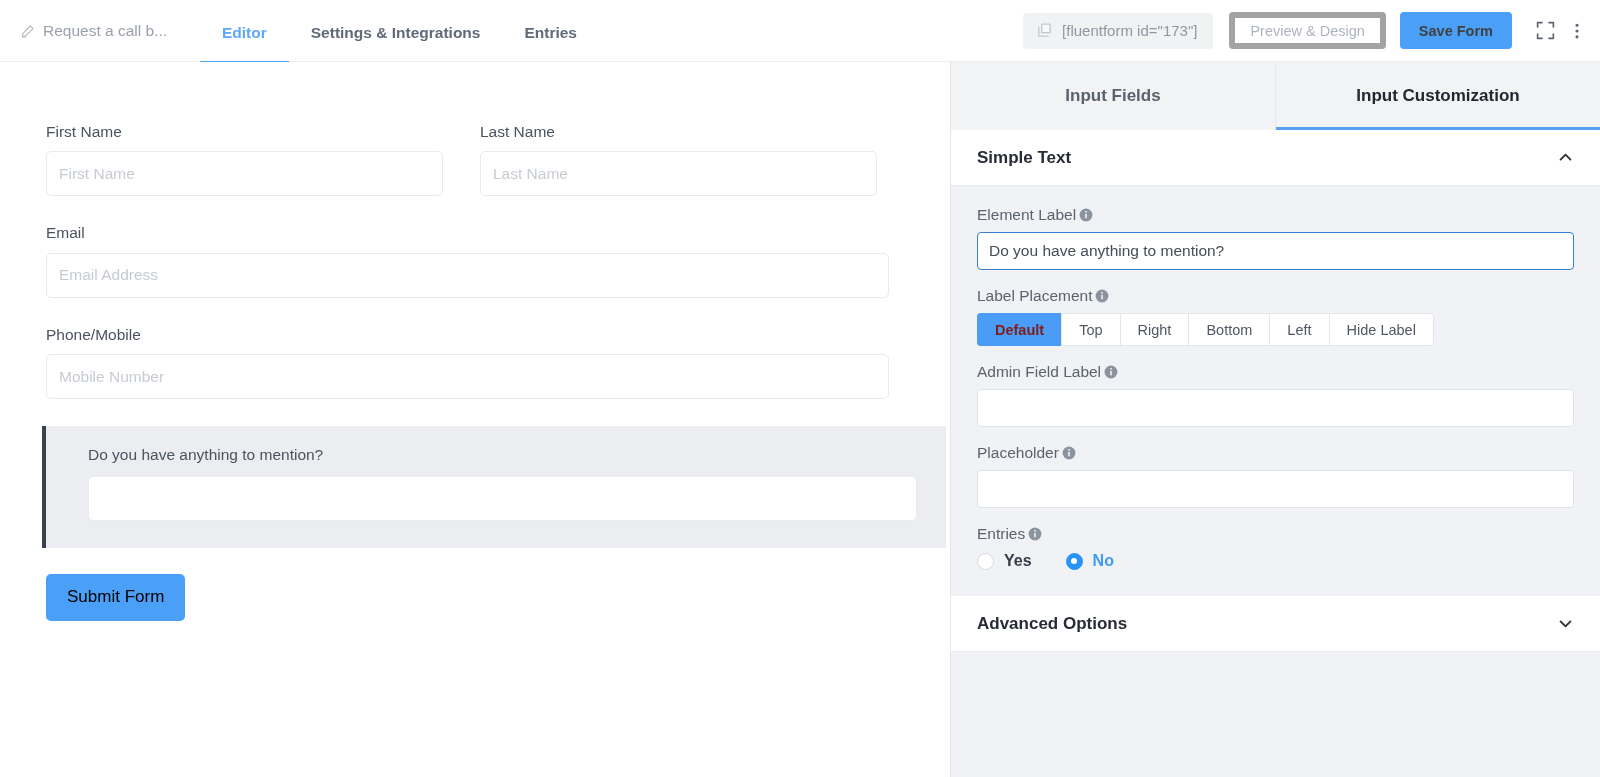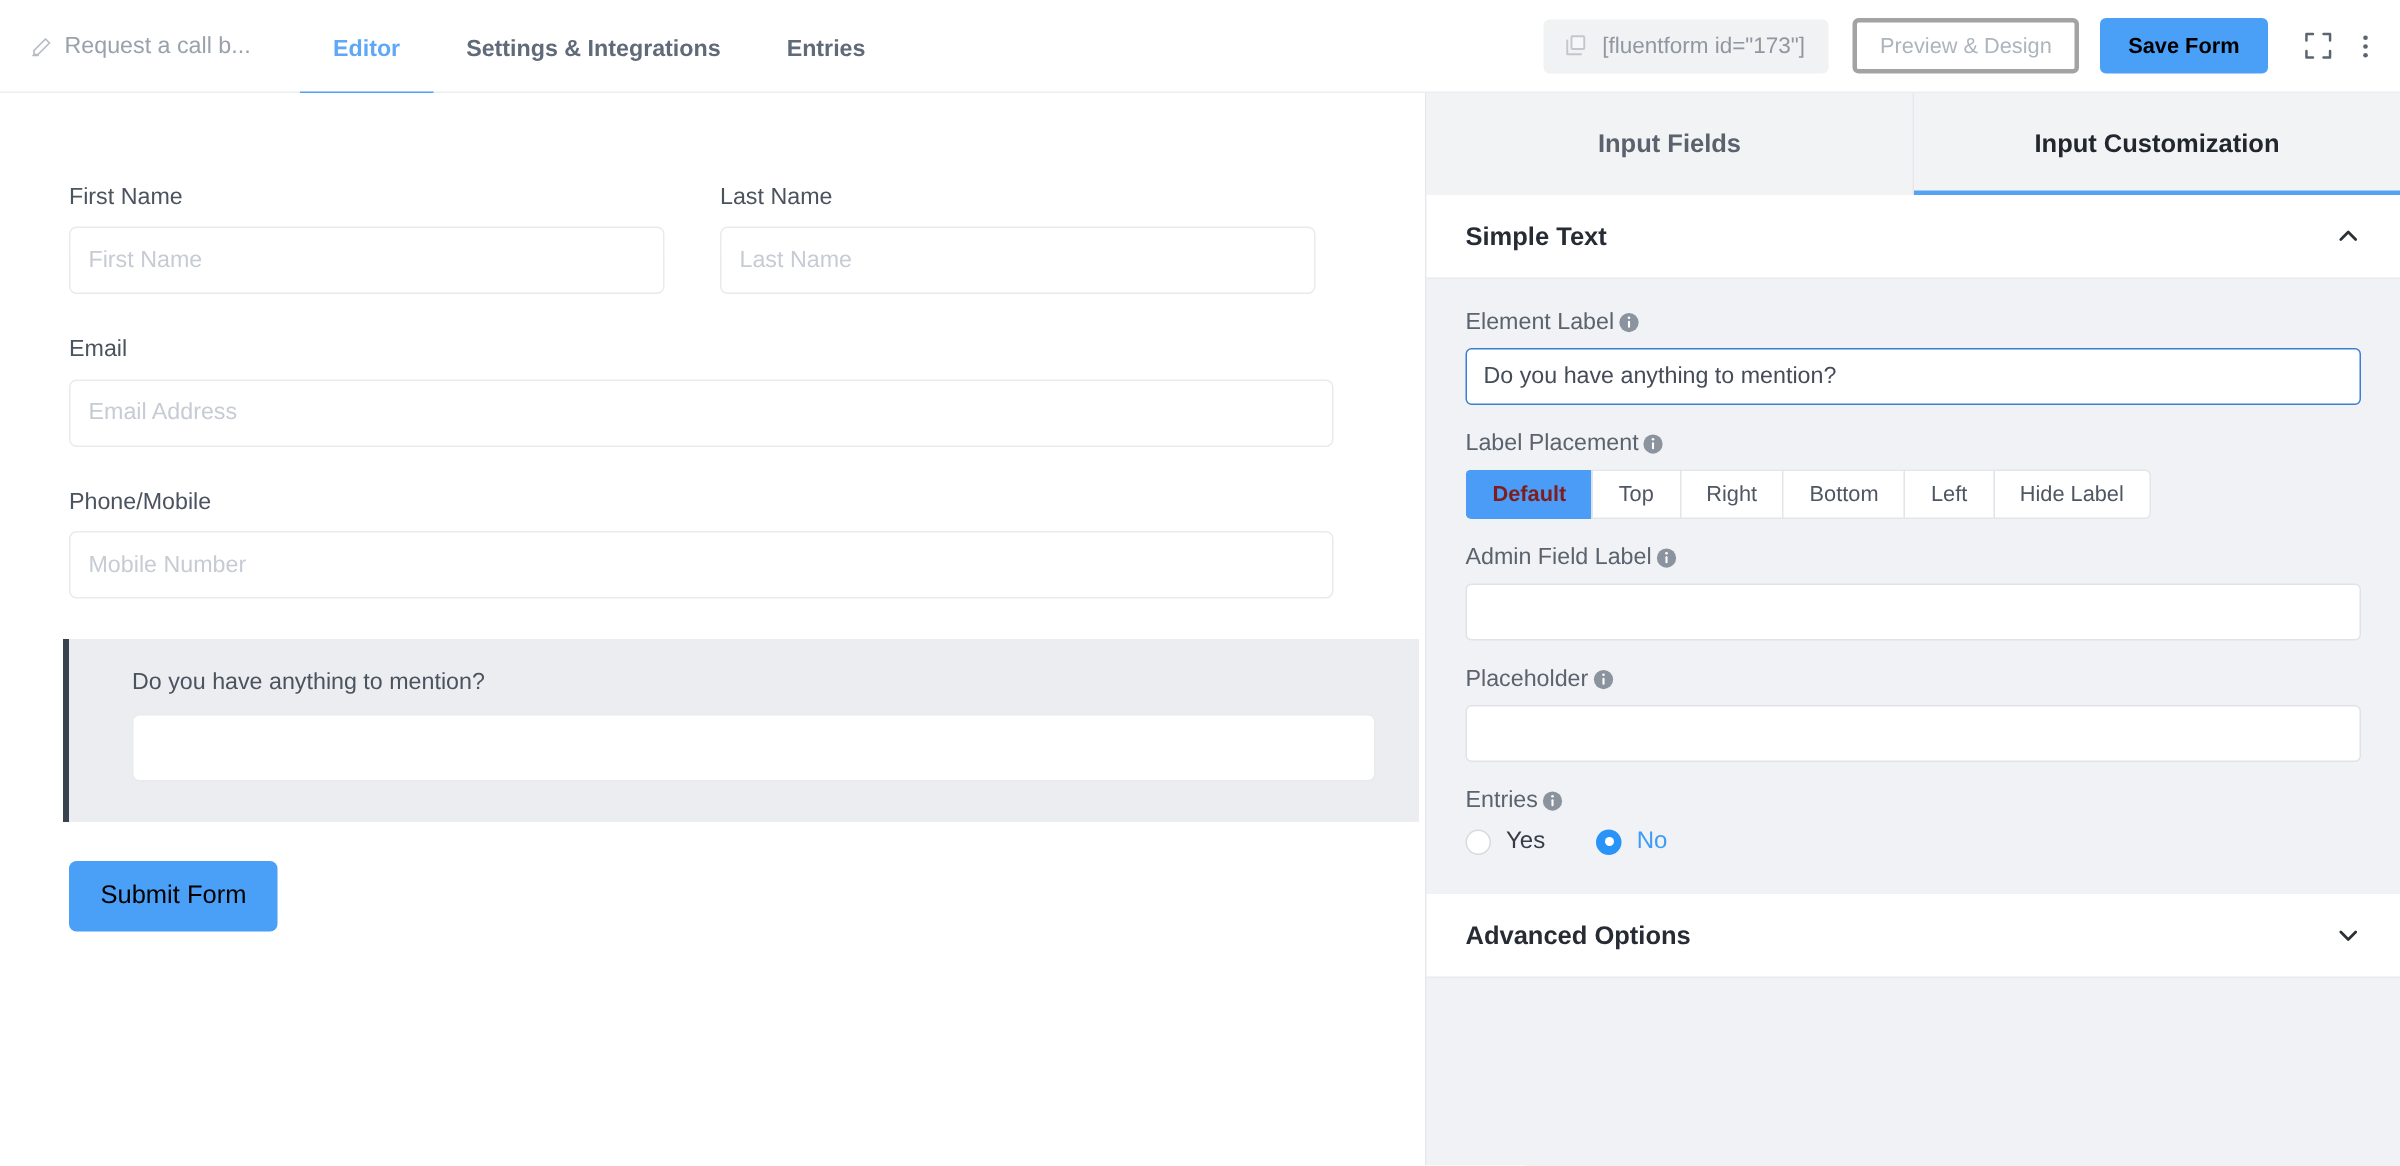--- a/index.html
+++ b/index.html
@@ -50,28 +50,28 @@
   .shortcode-box {
     display: flex; align-items: center; gap: 9px;
     background: #f1f2f4; border-radius: 4px;
     height: 36px; padding: 0 16px 0 13px;
     margin-right: 16px;
   }
   .copy-icon { width: 17px; height: 17px; display: block; color: #c3c7cd; flex:0 0 auto; }
   .shortcode-text { font-size: 15px; color: #9097a1; white-space: nowrap; }
   .btn-preview {
     height: 37px; display: flex; align-items: center; padding: 0 15px;
-    border: 3px solid #a3a3a3; border-radius: 4px; background: #fff;
+    border: 6px solid #a3a3a3; border-radius: 4px; background: #fff;
     font-size: 14.5px; color: #aeb4bd; cursor: pointer; white-space: nowrap;
     margin-right: 14px;
   }
   .btn-save {
     height: 37px; display: flex; align-items: center; padding: 0 19px;
     border: none; border-radius: 4px; background: #4aa0f7;
-    font-size: 14.5px; font-weight: bold; color: #000000; cursor: pointer;
+    font-size: 14.5px; font-weight: bold; color: #404040; cursor: pointer;
     white-space: nowrap; margin-right: 20px;
     font-family: inherit;
   }
   .icon-btn {
     width: 26px; height: 26px; display: flex; align-items: center;
     justify-content: center; cursor: pointer; color: #5c6470;
   }
   .expand-icon { width: 21px; height: 21px; display:block; }
   .dots-icon { width: 20px; height: 20px; display:block; margin-left: 12px; }
 
@@ -162,21 +162,21 @@
     height: 33px; display: flex; align-items: center; justify-content: center;
     padding: 0 17px; background: #fff; border: 1px solid #e2e5ea;
     border-right: none; font-size: 14.5px; color: #4f5763; cursor: pointer;
     white-space: nowrap;
   }
   .bg-btn:first-child { border-radius: 4px 0 0 4px; }
   .bg-btn:last-child { border-right: 1px solid #e2e5ea; border-radius: 0 4px 4px 0; }
   .bg-btn.active {
     background: #4a9cf6; border-color: #4a9cf6; color: #7f1d1d; font-weight: bold;
   }
-  .radio-row { display: flex; align-items: center; gap: 34px; margin-top: 9px; }
+  .radio-row { display: flex; align-items: center; gap: 34px; margin-top: 9px; font-weight: bold; }
   .radio-item { display: flex; align-items: center; gap: 10px; cursor: pointer; }
   .radio {
     width: 17px; height: 17px; border-radius: 50%;
     border: 1px solid #d6dae0; background: #fff; flex: 0 0 auto;
     display: flex; align-items: center; justify-content: center;
   }
   .radio.checked { border-color: #2a93f8; background: #2a93f8; }
   .radio.checked::after {
     content: ""; width: 6px; height: 6px; border-radius: 50%; background: #fff;
   }

